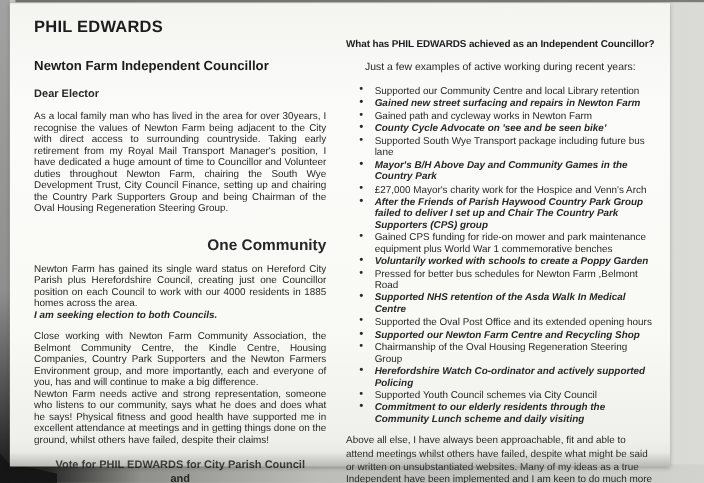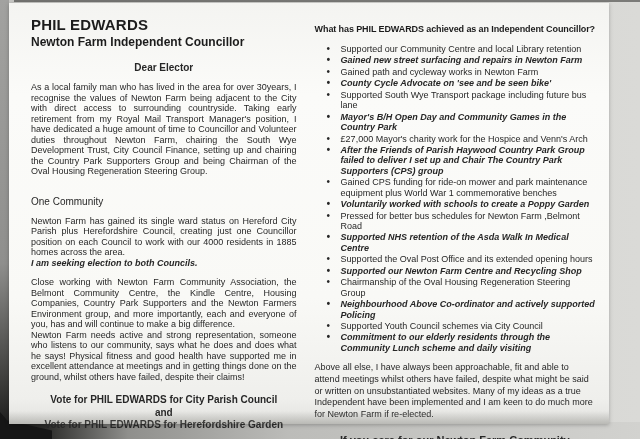--- a/index.html
+++ b/index.html
@@ -20,29 +20,29 @@
     background:linear-gradient(180deg,#f4f4f1 0%,#fbfbf9 22%,#f9f9f6 70%,#efefec 94%,#e2e2df 100%);
     box-shadow:0 1px 4px rgba(0,0,0,.25);
   }
   .paper::after{content:"";position:absolute;left:0;right:0;bottom:0;height:13px;
     background:linear-gradient(to top,rgba(110,110,104,.35),rgba(110,110,104,0));pointer-events:none;}
   .cols{display:flex;height:100%;box-sizing:border-box;}
   .col-left{width:302px;box-sizing:border-box;padding:13px 6px 0 22px;}
   .col-right{flex:1;box-sizing:border-box;padding:16px 14px 0 12px;}
 
   .title{font-size:15px;font-weight:bold;letter-spacing:.2px;color:#1c1c1c;margin:0;}
-  .subtitle{font-size:12px;font-weight:bold;color:#1c1c1c;margin:2px 0 0;}
-  .salutation{font-size:10px;font-weight:bold;margin:13px 0 0;text-align:center;}
+  .subtitle{font-size:12px;font-weight:bold;color:#1c1c1c;margin:20px 0 0;}
+  .salutation{font-size:10px;font-weight:bold;margin:13px 0 0;}
   .para{font-size:9px;line-height:1.17;text-align:justify;margin:9px 0 0;}
-  .section-heading{font-size:10px;font-weight:normal;margin:19px 0 0;}
+  .section-heading{font-size:14px;font-weight:bold;margin:19px 0 0;text-align:right;}
   .tight{margin:0;}
   .bold-line{font-size:9px;font-weight:bold;line-height:1.17;margin:0;font-style:italic;}
   .vote-block{font-size:10px;font-weight:bold;text-align:center;line-height:1.22;margin:12px 0 0;}
 
-  .r-heading{font-size:9px;font-weight:bold;text-align:center;letter-spacing:-.1px;white-space:nowrap;margin:5px 0 0;color:#1c1c1c;}
+  .r-heading{font-size:9px;font-weight:bold;text-align:center;letter-spacing:-.1px;white-space:nowrap;margin:16px 0 0;color:#1c1c1c;}
   .r-sub{font-size:9.5px;text-align:center;margin:11px 0 0;}
   ul.achievements{list-style:none;margin:10px 0 0;padding:0 0 0 12px;}
   ul.achievements li{position:relative;padding-left:14px;font-size:9px;line-height:1.16;margin:0 0 1px;}
   ul.achievements li::before{content:"\2022";position:absolute;left:0;top:-1px;font-size:10px;}
   ul.achievements li.em{font-style:italic;font-weight:bold;}
   .r-closing{font-size:9px;line-height:1.3;text-align:left;margin:9px 0 0;}
   .cta{text-align:center;margin:12px 0 0;line-height:1.3;}
   .cta-1{font-size:11px;font-weight:bold;margin:0;}
 </style>
 </head>
@@ -70,37 +70,38 @@
         <div class="vote-block">
           <div>Vote for PHIL EDWARDS for City Parish Council</div>
           <div>and</div>
           <div>Vote for PHIL EDWARDS for Herefordshire Garden</div>
         </div>
 
       </div>
 
       <div class="col-right">
         <p class="r-heading">What has PHIL EDWARDS achieved as an Independent Councillor?</p>
+        <p class="r-sub">Just a few examples of active working during recent years:</p>
         <ul class="achievements">
             <li>Supported our Community Centre and local Library retention</li>
             <li class="em">Gained new street surfacing and repairs in Newton Farm</li>
             <li>Gained path and cycleway works in Newton Farm</li>
             <li class="em">County Cycle Advocate on 'see and be seen bike'</li>
             <li>Supported South Wye Transport package including future bus lane</li>
-            <li class="em">Mayor's B/H Open Day and Community Games in the Country Park</li>
+            <li class="em">Mayor's B/H Above Day and Community Games in the Country Park</li>
             <li>£27,000 Mayor's charity work for the Hospice and Venn's Arch</li>
             <li class="em">After the Friends of Parish Haywood Country Park Group failed to deliver I set up and Chair The Country Park Supporters (CPS) group</li>
             <li>Gained CPS funding for ride-on mower and park maintenance equipment plus World War 1 commemorative benches</li>
             <li class="em">Voluntarily worked with schools to create a Poppy Garden</li>
             <li>Pressed for better bus schedules for Newton Farm ,Belmont Road</li>
             <li class="em">Supported NHS retention of the Asda Walk In Medical Centre</li>
             <li>Supported the Oval Post Office and its extended opening hours</li>
             <li class="em">Supported our Newton Farm Centre and Recycling Shop</li>
             <li>Chairmanship of the Oval Housing Regeneration Steering Group</li>
-            <li class="em">Neighbourhood Above Co-ordinator and actively supported Policing</li>
+            <li class="em">Herefordshire Watch Co-ordinator and actively supported Policing</li>
             <li>Supported Youth Council schemes via City Council</li>
             <li class="em">Commitment to our elderly residents through the Community Lunch scheme and daily visiting</li>
           </ul>
         <p class="r-closing">Above all else, I have always been approachable, fit and able to attend meetings whilst others have failed, despite what might be said or written on unsubstantiated websites. Many of my ideas as a true Independent have been implemented and I am keen to do much more for Newton Farm if re-elected.</p>
         <div class="cta">
           <p class="cta-1">If you care for our Newton Farm Community</p>
 
         </div>
       </div>
 

